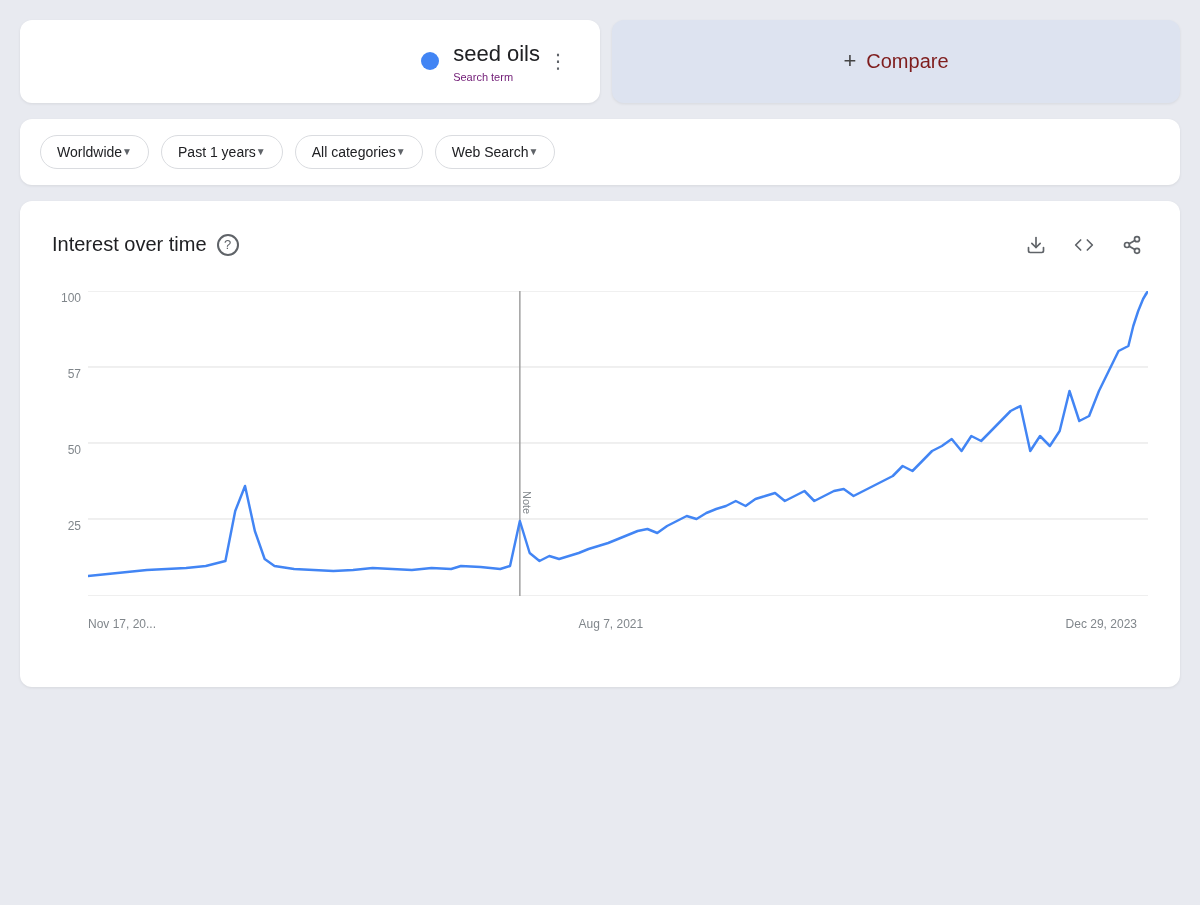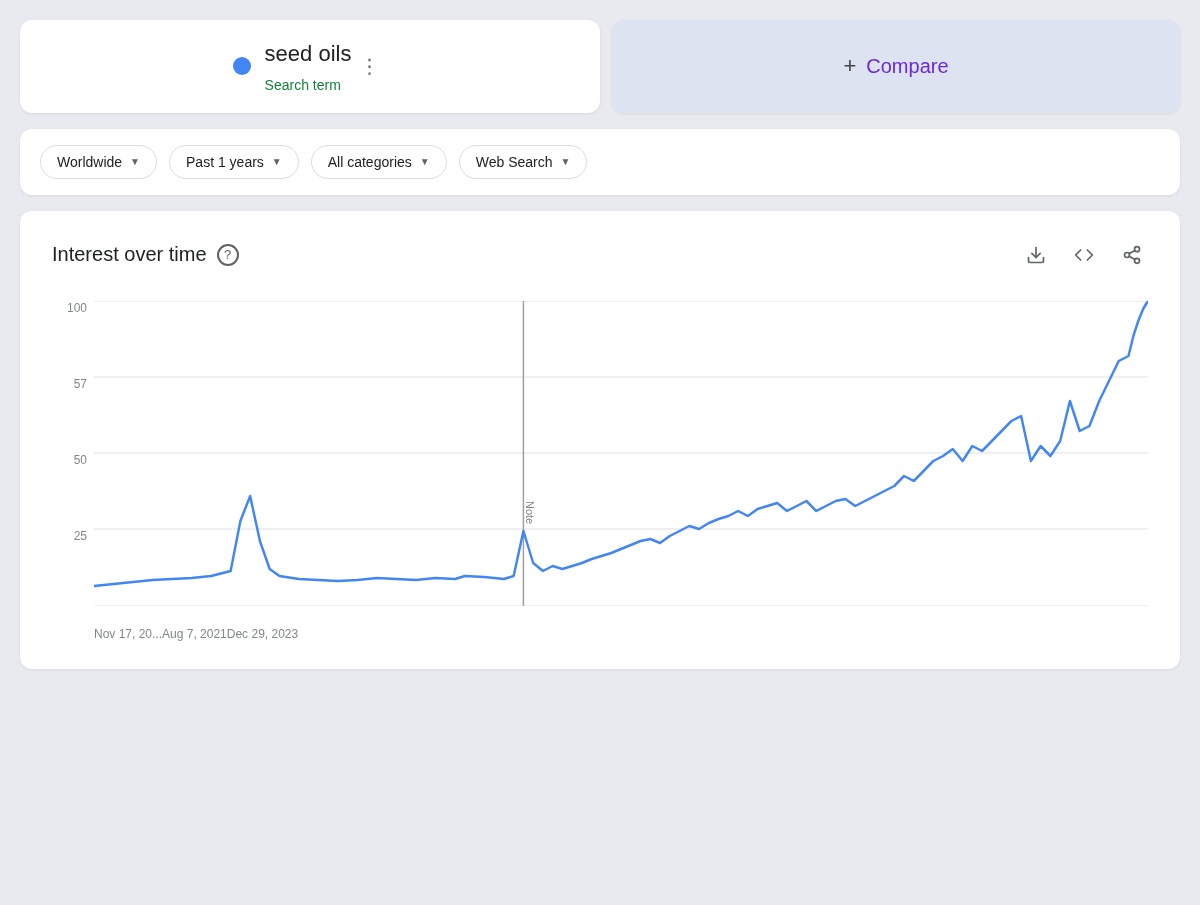--- a/index.html
+++ b/index.html
@@ -16,21 +16,21 @@
       margin-bottom: 16px;
     }
 
     .search-term-card {
       background: #fff;
       border-radius: 12px;
       padding: 20px 24px;
       flex: 0 0 580px;
       display: flex;
       align-items: center;
-      justify-content: center;
+      justify-content: flex-end;
       box-shadow: 0 1px 3px rgba(0,0,0,0.08);
     }
 
     .search-term-left {
       display: flex;
       align-items: center;
       gap: 14px;
     }
 
     .blue-dot {
@@ -47,23 +47,23 @@
     }
 
     .search-term-name {
       font-size: 22px;
       font-weight: 500;
       color: #202124;
       line-height: 1.3;
     }
 
     .search-term-label {
-      font-size: 14px;
-      color: #15803d;
-      margin-top: 8px;
+      font-size: 11px;
+      color: #701a75;
+      margin-top: 2px;
     }
 
     .three-dots-btn {
       background: none;
       border: none;
       cursor: pointer;
       padding: 8px;
       border-radius: 50%;
       color: #5f6368;
       font-size: 20px;
@@ -85,58 +85,57 @@
     }
 
     .compare-icon {
       font-size: 22px;
       color: #444;
       font-weight: 300;
     }
 
     .compare-text {
       font-size: 20px;
-      color: #6d28d9;
+      color: #7f1d1d;
       font-weight: 400;
     }
 
     .filters-section {
       background: #fff;
       border-radius: 12px;
       padding: 16px 20px;
       display: flex;
       gap: 12px;
       align-items: center;
       margin-bottom: 16px;
       box-shadow: 0 1px 3px rgba(0,0,0,0.08);
     }
 
     .filter-btn {
       display: flex;
       align-items: center;
-      gap: 8px;
       border: 1.5px solid #dadce0;
       border-radius: 20px;
       padding: 8px 16px;
       background: #fff;
       cursor: pointer;
       font-size: 14px;
       color: #202124;
       font-weight: 400;
     }
 
     .chevron {
       font-size: 10px;
       color: #5f6368;
     }
 
     .chart-card {
       background: #fff;
       border-radius: 12px;
-      padding: 28px 32px 28px 32px;
+      padding: 28px 32px 56px 32px;
       box-shadow: 0 1px 3px rgba(0,0,0,0.08);
     }
 
     .chart-header {
       display: flex;
       align-items: center;
       justify-content: space-between;
       margin-bottom: 30px;
     }
 
@@ -181,21 +180,21 @@
       padding: 6px;
       border-radius: 50%;
       display: flex;
       align-items: center;
       justify-content: center;
     }
 
     .chart-container {
       position: relative;
       height: 340px;
-      margin-left: 12px;
+      margin-left: 6px;
     }
   </style>
 </head>
 <body>
 
 <div class="top-section">
   <div class="search-term-card">
     <div class="search-term-left">
       <div class="blue-dot"></div>
       <div class="search-term-text">
@@ -391,19 +390,19 @@
           1075,8
           1078,3
         "></polyline>
 
       <polyline fill="none" stroke="#4285f4" stroke-width="2.5" stroke-dasharray="5,4" stroke-linejoin="round" stroke-linecap="round" points="
           1078,3
           1080,0
         "></polyline>
     </svg>
 
-    <div style="position:absolute; bottom:0; left:30px; right:17px; display:flex; font-size:12px; color:#80868b;">
+    <div style="position:absolute; bottom:0; left:30px; right:11px; display:flex; justify-content:space-between; font-size:12px; color:#80868b;">
       <span>Nov 17, 20...</span>
       <span>Aug 7, 2021</span>
       <span>Dec 29, 2023</span>
     </div>
   </div>
 </div>
 
 </body></html>

